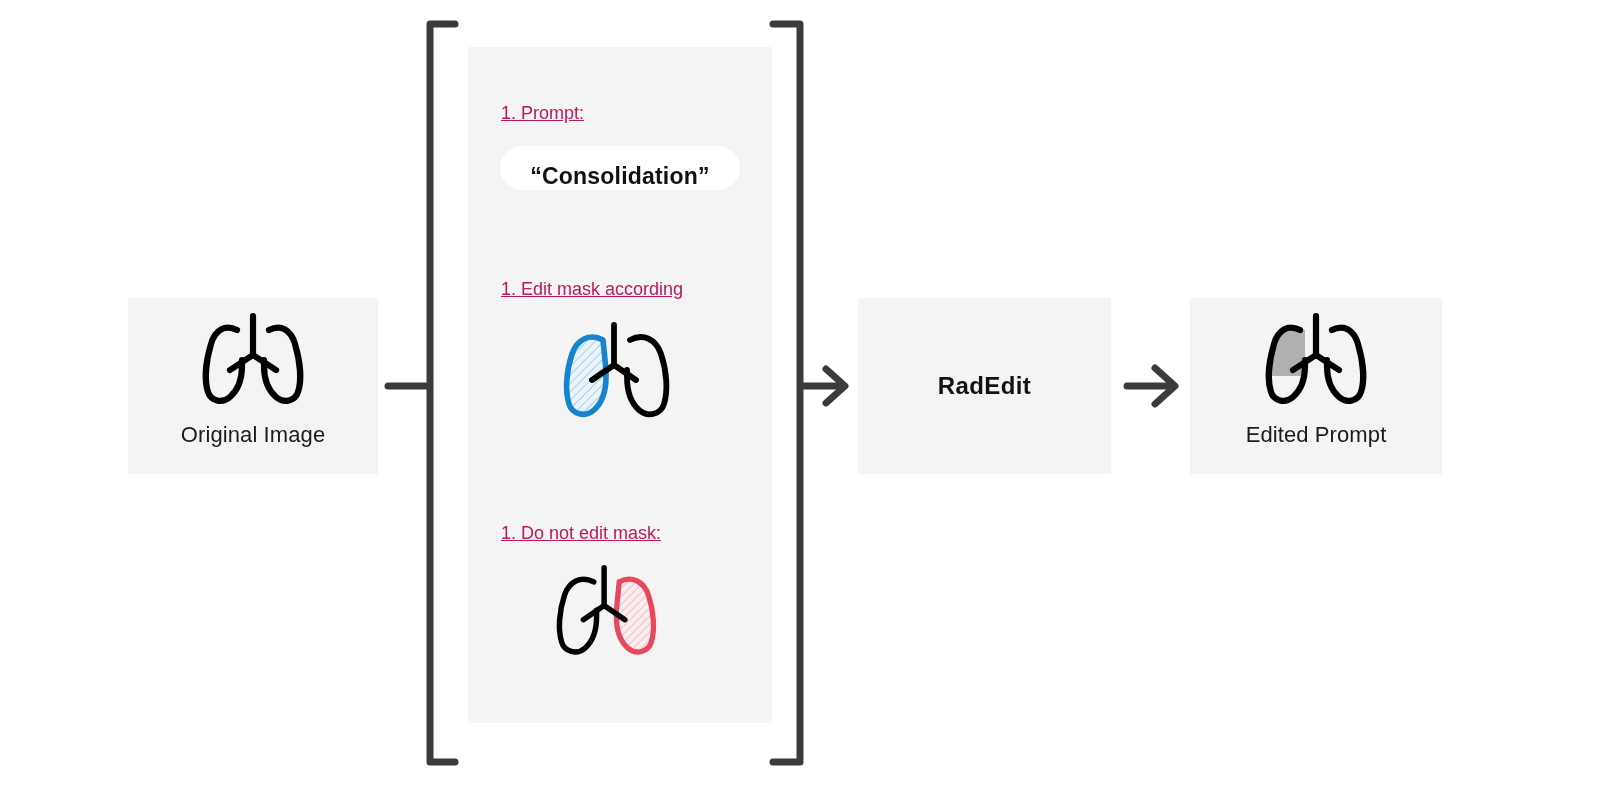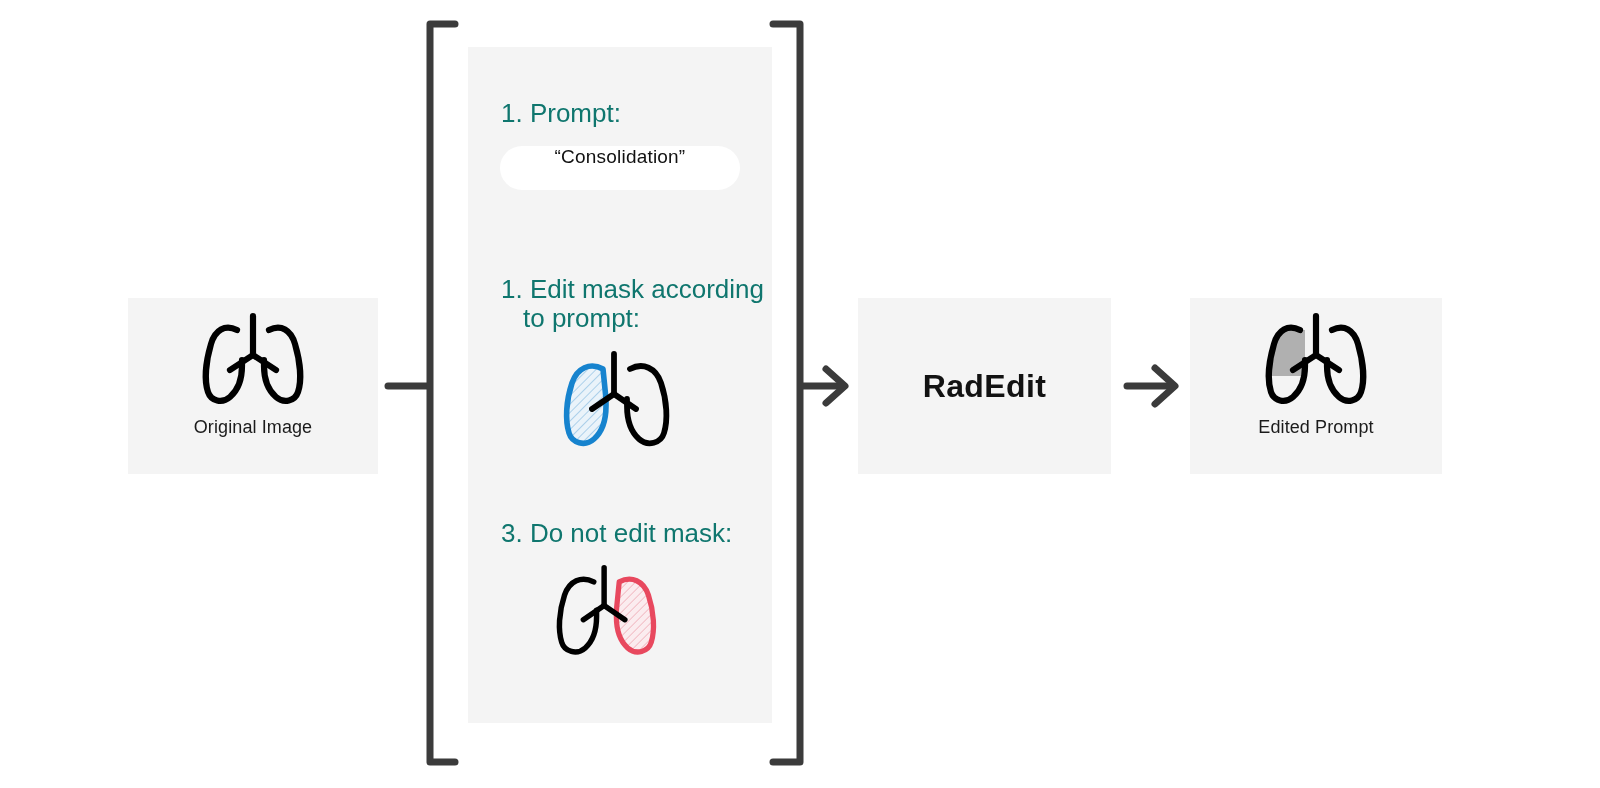--- a/index.html
+++ b/index.html
@@ -33,76 +33,78 @@
   }
   #panel-original { left: 128px; top: 298px; width: 250px; height: 176px; }
   #panel-edited   { left: 1190px; top: 298px; width: 252px; height: 176px; }
 
   .panel-art {
     margin-top: 10px;
     width: 142px;
     height: 106px;
   }
   .panel-caption {
-    font-size: 18px;
+    font-size: 22px;
     line-height: 26px;
     color: #1b1b1b;
     letter-spacing: .1px;
+    margin-top: 8px;
   }
 
   
   #panel-radedit {
     position: absolute;
     left: 858px; top: 298px;
     width: 253px; height: 176px;
     background: #f4f4f4;
     display: flex;
     align-items: center;
     justify-content: center;
   }
   #panel-radedit .radedit-label {
-    font-size: 32px;
+    font-size: 24px;
     font-weight: 700;
     letter-spacing: .4px;
     color: #121212;
   }
 
   
   #steps-card {
     position: absolute;
     left: 468px; top: 47px;
     width: 304px; height: 676px;
     background: #f4f4f4;
   }
 
   .step-block { position: absolute; left: 0; width: 304px; }
   #step-1 { top: 52px; }
   #step-2 { top: 228px; }
   #step-3 { top: 472px; }
 
   .step-text {
-    font-size: 26px;
+    font-size: 18px;
     line-height: 29px;
-    color: #0f766e;
+    color: #be185d;
     padding-left: 33px;
     padding-right: 8px;
+    text-decoration: underline;
   }
   .step-text .indent { padding-left: 22px; display: block; }
 
   .prompt-pill {
     margin: 18px 0 0 32px;
     width: 240px;
     height: 44px;
     background: #ffffff;
     border-radius: 22px;
     display: flex;
-    align-items: flex-start;
+    align-items: flex-end;
     justify-content: center;
-    font-size: 19px;
-    font-weight: 400;
+    font-size: 23px;
+    font-weight: 700;
     color: #111111;
     letter-spacing: .2px;
     box-sizing: border-box;
   }
 
   .mask-art {
     margin: 16px 0 0 80px;
     width: 132px;
     height: 104px;
   }
@@ -139,21 +141,20 @@
     <div class="step-block" id="step-1">
       <div class="step-text">1. Prompt:</div>
       <div class="prompt-pill">
         <span>“Consolidation”</span>
       </div>
     </div>
 
     <div class="step-block" id="step-2">
       <div class="step-text">
         <span>1. Edit mask according</span>
-        <span class="indent">to prompt:</span>
       </div>
       <svg class="mask-art" viewBox="0 0 132 104">
         <defs>
           <pattern id="hatchBlue" width="6" height="6" patternTransform="rotate(45)" patternUnits="userSpaceOnUse">
             <rect width="6" height="6" fill="#eaf3fa"></rect>
             <line x1="0" y1="0" x2="0" y2="6" stroke="#9cc7e6" stroke-width="1.6"></line>
           </pattern>
         </defs>
 
         <path d="M55 20 C42 13 29 19 24 34 C18 52 17 71 21 84 C24 94 37 98 46 90 C55 82 58 69 58 57 L58 50 Z" fill="url(#hatchBlue)" stroke="#1683ce" stroke-width="5.6" stroke-linejoin="round" stroke-linecap="round"></path>
@@ -161,21 +162,21 @@
         <g fill="none" stroke="#000000" stroke-width="5.8" stroke-linecap="round" stroke-linejoin="round">
           <path d="M66 5 L66 45"></path>
           <path d="M66 45 L44 60"></path>
           <path d="M66 45 L88 60"></path>
           <path d="M82 20 C95 13 108 19 113 34 C119 52 120 71 116 84 C113 94 100 98 91 90 C82 82 79 69 79 57 L79 50"></path>
         </g>
       </svg>
     </div>
 
     <div class="step-block" id="step-3">
-      <div class="step-text">3. Do not edit mask:</div>
+      <div class="step-text">1. Do not edit mask:</div>
       <svg class="mask-art" viewBox="0 0 140 104">
         <defs>
           <pattern id="hatchRed" width="6" height="6" patternTransform="rotate(45)" patternUnits="userSpaceOnUse">
             <rect width="6" height="6" fill="#fbecef"></rect>
             <line x1="0" y1="0" x2="0" y2="6" stroke="#f0afb9" stroke-width="1.6"></line>
           </pattern>
         </defs>
 
         <path d="M84 18 C97 11 110 17 115 32 C121 50 122 69 118 82 C115 92 102 96 93 88 C84 80 81 67 81 55 L81 48 Z" fill="url(#hatchRed)" stroke="#e8485e" stroke-width="5.6" stroke-linejoin="round" stroke-linecap="round"></path>
 

